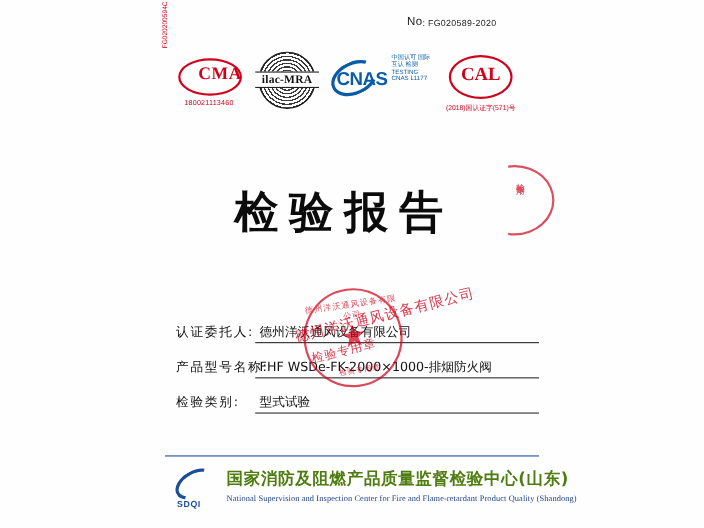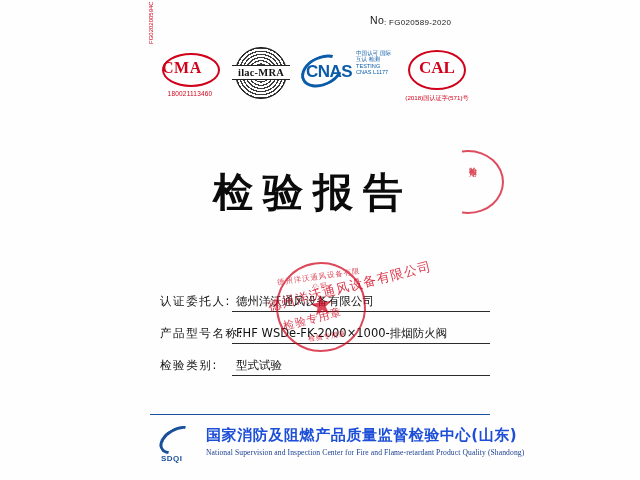--- a/index.html
+++ b/index.html
@@ -56,21 +56,21 @@
     left: 6px; top: 9px;
     width: 58px; height: 34px;
     border: 2.2px solid #d0021b;
     border-radius: 50%;
     box-sizing: border-box;
   }
   .cma-text {
     position: absolute;
     left: 6px; top: 15px;
     width: 58px;
-    text-align: left;
+    text-align: right;
     color: #d0021b;
     font-size: 16px;
     font-weight: bold;
     font-family: "Liberation Serif", serif;
     letter-spacing: 0.5px;
   }
   .cma-side {
     position: absolute;
     left: -8px; top: 0px;
     font-size: 6px;
@@ -366,21 +366,21 @@
     font-size: 8px;
     font-weight: bold;
     color: #1a4f9c;
     letter-spacing: 0.5px;
   }
   .footer-cn {
     position: absolute;
     left: 56px; top: 4px;
     font-size: 15px;
     font-weight: bold;
-    color: #1d4ed8;
+    color: #4d7c0f;
     letter-spacing: 0.6px;
     font-family: "DejaVu Sans", sans-serif;
     white-space: nowrap;
   }
   .footer-en {
     position: absolute;
     left: 56px; top: 26px;
     font-size: 7.6px;
     color: #1a3f8f;
     letter-spacing: 0.1px;

